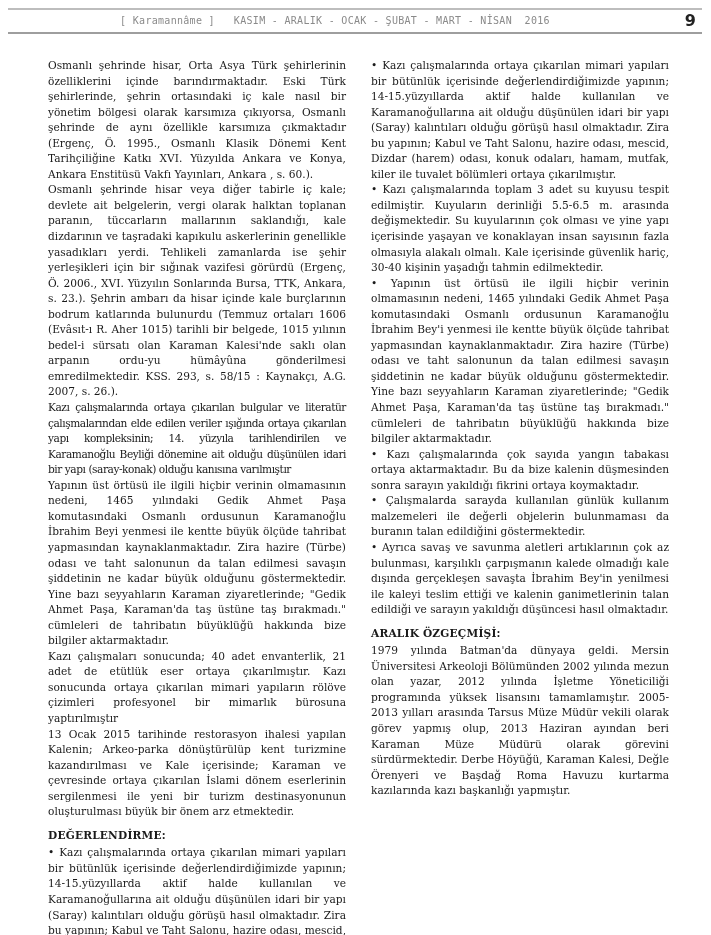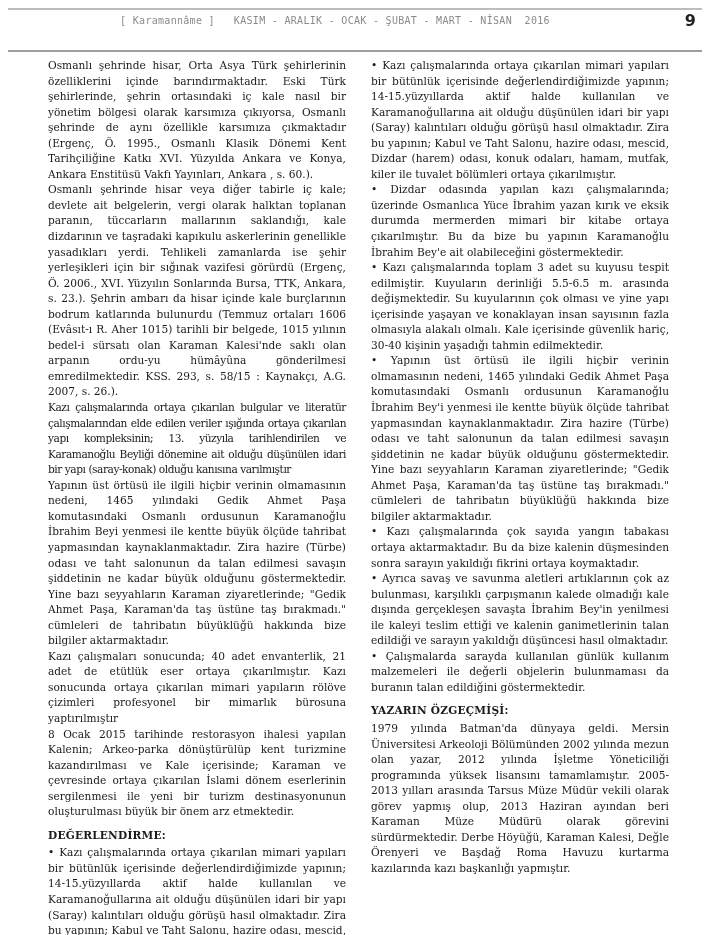--- a/index.html
+++ b/index.html
@@ -1,48 +1,47 @@
 <!DOCTYPE html>
 <html><head>
 <meta charset="utf-8">
 <style>
   html, body { margin: 0; padding: 0; background: #ffffff; }
   body { width: 711px; height: 935px; position: relative; overflow: hidden; color: #1a1a1a; }
-  .header { position: absolute; left: 8px; top: 8px; width: 694px; height: 44px; border-top: 2px solid #bdbdbd; border-bottom: 2px solid #9e9e9e; box-sizing: border-box; }
+  .header { position: absolute; left: 8px; top: 8px; width: 694px; height: 26px; border-top: 2px solid #bdbdbd; border-bottom: 2px solid #9e9e9e; box-sizing: border-box; }
   .header-text { position: absolute; left: 0; right: 40px; top: 5px; text-align: center; font-family: "DejaVu Sans Mono", monospace; font-size: 10px; color: #8a8a8a; letter-spacing: 0.3px; white-space: pre; }
   .page-number { position: absolute; right: 6px; top: 1px; font-family: "DejaVu Sans", sans-serif; font-size: 16px; font-weight: bold; color: #222; }
   .column { position: absolute; top: 58px; width: 298px; font-family: "DejaVu Serif", serif; font-size: 10.6px; line-height: 15.55px; text-align: justify; }
   .col-left { left: 48px; }
   .col-right { left: 371px; }
   .column p { margin: 0; }
   .heading { font-weight: bold; margin-top: 8px !important; margin-bottom: 2px !important; letter-spacing: 0.2px; }
   .condensed { letter-spacing: -0.45px; }
 </style>
 </head>
 <body>
 
 <div class="header">
   <div class="header-text">[ Karamannâme ]   KASIM - ARALIK - OCAK - ŞUBAT - MART - NİSAN  2016</div>
   <div class="page-number">9</div>
 </div>
 
 <div class="column col-left">
   <p>Osmanlı şehrinde hisar, Orta Asya Türk şehirlerinin özelliklerini içinde barındırmaktadır. Eski Türk şehirlerinde, şehrin ortasındaki iç kale nasıl bir yönetim bölgesi olarak karsımıza çıkıyorsa, Osmanlı şehrinde de aynı özellikle karsımıza çıkmaktadır (Ergenç, Ö. 1995., Osmanlı Klasik Dönemi Kent Tarihçiliğine Katkı XVI. Yüzyılda Ankara ve Konya, Ankara Enstitüsü Vakfı Yayınları, Ankara , s. 60.).</p>
   <p>Osmanlı şehrinde hisar veya diğer tabirle iç kale; devlete ait belgelerin, vergi olarak halktan toplanan paranın, tüccarların mallarının saklandığı, kale dizdarının ve taşradaki kapıkulu askerlerinin genellikle yasadıkları yerdi. Tehlikeli zamanlarda ise şehir yerleşikleri için bir sığınak vazifesi görürdü (Ergenç, Ö. 2006., XVI. Yüzyılın Sonlarında Bursa, TTK, Ankara, s. 23.). Şehrin ambarı da hisar içinde kale burçlarının bodrum katlarında bulunurdu (Temmuz ortaları 1606 (Evâsıt-ı R. Aher 1015) tarihli bir belgede, 1015 yılının bedel-i sürsatı olan Karaman Kalesi'nde saklı olan arpanın ordu-yu hümâyûna gönderilmesi emredilmektedir. KSS. 293, s. 58/15 : Kaynakçı, A.G. 2007, s. 26.).</p>
-  <p class="condensed">Kazı çalışmalarında ortaya çıkarılan bulgular ve literatür çalışmalarından elde edilen veriler ışığında ortaya çıkarılan yapı kompleksinin; 13. yüzyıla tarihlendirilen ve Karamanoğlu Beyliği dönemine ait olduğu düşünülen idari bir yapı (saray-konak) olduğu kanısına varılmıştır</p>
+  <p class="condensed">Kazı çalışmalarında ortaya çıkarılan bulgular ve literatür çalışmalarından elde edilen veriler ışığında ortaya çıkarılan yapı kompleksinin; 14. yüzyıla tarihlendirilen ve Karamanoğlu Beyliği dönemine ait olduğu düşünülen idari bir yapı (saray-konak) olduğu kanısına varılmıştır</p>
   <p>Yapının üst örtüsü ile ilgili hiçbir verinin olmamasının nedeni, 1465 yılındaki Gedik Ahmet Paşa komutasındaki Osmanlı ordusunun Karamanoğlu İbrahim Beyi yenmesi ile kentte büyük ölçüde tahribat yapmasından kaynaklanmaktadır. Zira hazire (Türbe) odası ve taht salonunun da talan edilmesi savaşın şiddetinin ne kadar büyük olduğunu göstermektedir. Yine bazı seyyahların Karaman ziyaretlerinde; "Gedik Ahmet Paşa, Karaman'da taş üstüne taş bırakmadı." cümleleri de tahribatın büyüklüğü hakkında bize bilgiler aktarmaktadır.</p>
   <p>Kazı çalışmaları sonucunda; 40 adet envanterlik, 21 adet de etütlük eser ortaya çıkarılmıştır. Kazı sonucunda ortaya çıkarılan mimari yapıların rölöve çizimleri profesyonel bir mimarlık bürosuna yaptırılmıştır</p>
-  <p>8 Ocak 2015 tarihinde restorasyon ihalesi yapılan Kalenin; Arkeo-parka dönüştürülüp kent turizmine kazandırılması ve Kale içerisinde; Karaman ve çevresinde ortaya çıkarılan İslami dönem eserlerinin sergilenmesi ile yeni bir turizm destinasyonunun oluşturulması büyük bir önem arz etmektedir.</p>
+  <p>13 Ocak 2015 tarihinde restorasyon ihalesi yapılan Kalenin; Arkeo-parka dönüştürülüp kent turizmine kazandırılması ve Kale içerisinde; Karaman ve çevresinde ortaya çıkarılan İslami dönem eserlerinin sergilenmesi ile yeni bir turizm destinasyonunun oluşturulması büyük bir önem arz etmektedir.</p>
   <p class="heading">DEĞERLENDİRME:</p>
   <p>• Kazı çalışmalarında ortaya çıkarılan mimari yapıları bir bütünlük içerisinde değerlendirdiğimizde yapının; 14-15.yüzyıllarda aktif halde kullanılan ve Karamanoğullarına ait olduğu düşünülen idari bir yapı (Saray) kalıntıları olduğu görüşü hasıl olmaktadır. Zira bu yapının; Kabul ve Taht Salonu, hazire odası, mescid, Dizdar (harem) odası, konuk</p>
 </div>
 
 <div class="column col-right">
   <p>• Kazı çalışmalarında ortaya çıkarılan mimari yapıları bir bütünlük içerisinde değerlendirdiğimizde yapının; 14-15.yüzyıllarda aktif halde kullanılan ve Karamanoğullarına ait olduğu düşünülen idari bir yapı (Saray) kalıntıları olduğu görüşü hasıl olmaktadır. Zira bu yapının; Kabul ve Taht Salonu, hazire odası, mescid, Dizdar (harem) odası, konuk odaları, hamam, mutfak, kiler ile tuvalet bölümleri ortaya çıkarılmıştır.</p>
-  <p>• Dizdar odasında yapılan kazı çalışmalarında; üzerinde Osmanlıca Yüce İbrahim yazan kırık ve eksik durumda mermerden mimari bir kitabe ortaya çıkarılmıştır. Bu da bize bu yapının Karamanoğlu İbrahim Bey'e ait olabileceğini göstermektedir.</p>
   <p>• Kazı çalışmalarında toplam 3 adet su kuyusu tespit edilmiştir. Kuyuların derinliği 5.5-6.5 m. arasında değişmektedir. Su kuyularının çok olması ve yine yapı içerisinde yaşayan ve konaklayan insan sayısının fazla olmasıyla alakalı olmalı. Kale içerisinde güvenlik hariç, 30-40 kişinin yaşadığı tahmin edilmektedir.</p>
   <p>• Yapının üst örtüsü ile ilgili hiçbir verinin olmamasının nedeni, 1465 yılındaki Gedik Ahmet Paşa komutasındaki Osmanlı ordusunun Karamanoğlu İbrahim Bey'i yenmesi ile kentte büyük ölçüde tahribat yapmasından kaynaklanmaktadır. Zira hazire (Türbe) odası ve taht salonunun da talan edilmesi savaşın şiddetinin ne kadar büyük olduğunu göstermektedir. Yine bazı seyyahların Karaman ziyaretlerinde; "Gedik Ahmet Paşa, Karaman'da taş üstüne taş bırakmadı." cümleleri de tahribatın büyüklüğü hakkında bize bilgiler aktarmaktadır.</p>
   <p>• Kazı çalışmalarında çok sayıda yangın tabakası ortaya aktarmaktadır. Bu da bize kalenin düşmesinden sonra sarayın yakıldığı fikrini ortaya koymaktadır.</p>
+  <p>• Çalışmalarda sarayda kullanılan günlük kullanım malzemeleri ile değerli objelerin bulunmaması da buranın talan edildiğini göstermektedir.</p>
   <p>• Ayrıca savaş ve savunma aletleri artıklarının çok az bulunması, karşılıklı çarpışmanın kalede olmadığı kale dışında gerçekleşen savaşta İbrahim Bey'in yenilmesi ile kaleyi teslim ettiği ve kalenin ganimetlerinin talan edildiği ve sarayın yakıldığı düşüncesi hasıl olmaktadır.</p>
-  <p>• Çalışmalarda sarayda kullanılan günlük kullanım malzemeleri ile değerli objelerin bulunmaması da buranın talan edildiğini göstermektedir.</p>
-  <p class="heading">YAZARIN ÖZGEÇMİŞİ:</p>
+  <p class="heading">ARALIK ÖZGEÇMİŞİ:</p>
   <p>1979 yılında Batman'da dünyaya geldi. Mersin Üniversitesi Arkeoloji Bölümünden 2002 yılında mezun olan yazar, 2012 yılında İşletme Yöneticiliği programında yüksek lisansını tamamlamıştır. 2005-2013 yılları arasında Tarsus Müze Müdür vekili olarak görev yapmış olup, 2013 Haziran ayından beri Karaman Müze Müdürü olarak görevini sürdürmektedir. Derbe Höyüğü, Karaman Kalesi, Değle Örenyeri ve Başdağ Roma Havuzu kurtarma kazılarında kazı başkanlığı yapmıştır.</p>
 </div>
 
 </body></html>

